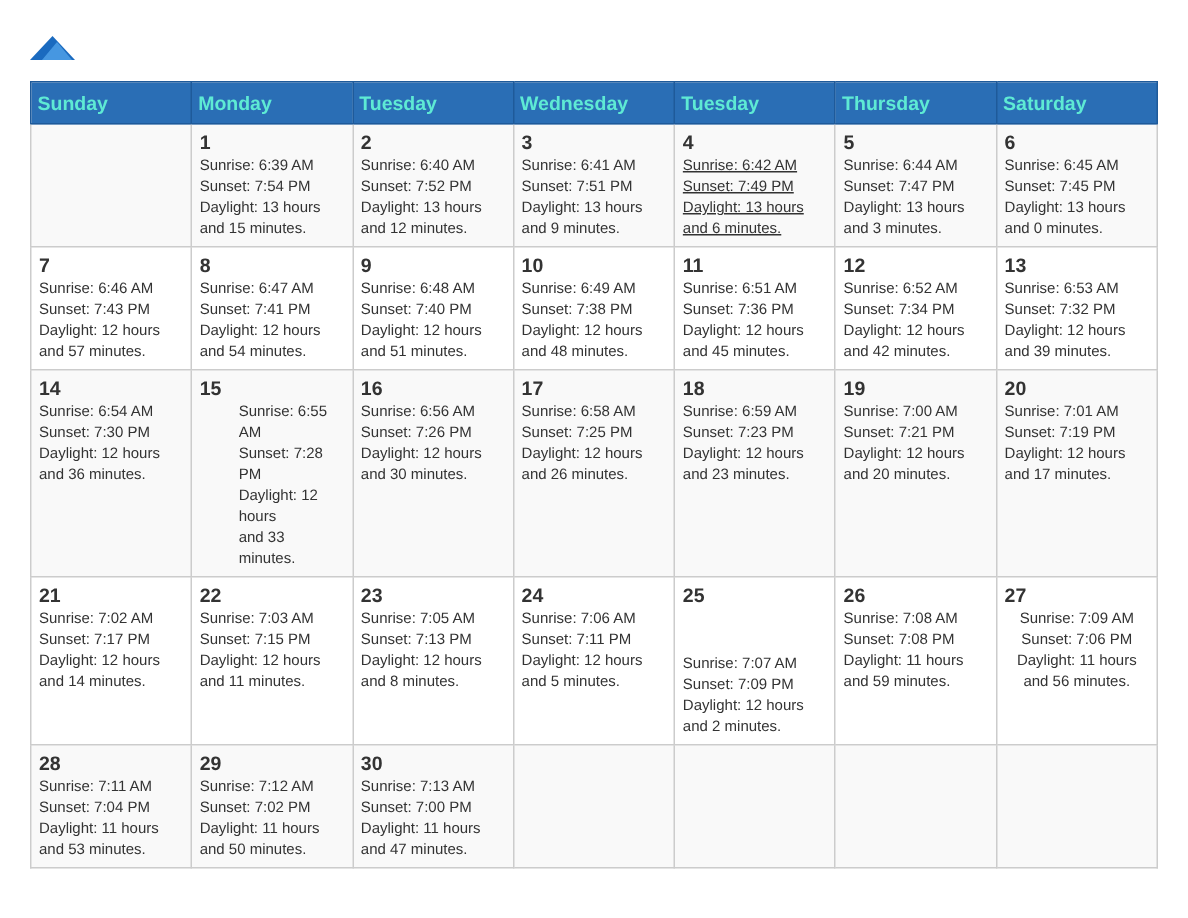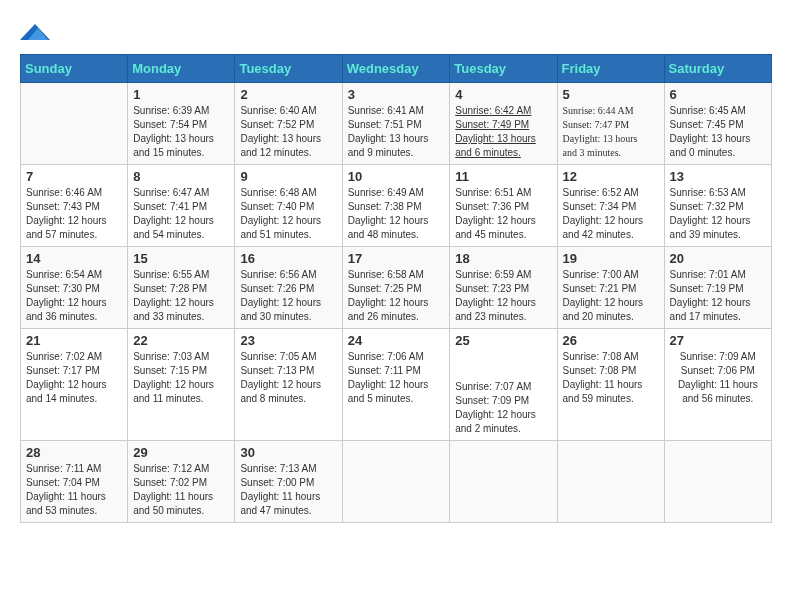--- a/index.html
+++ b/index.html
@@ -104,21 +104,21 @@
 </div>
 
 <table>
   <thead>
     <tr>
     <th>Sunday</th>
         <th>Monday</th>
         <th>Tuesday</th>
         <th>Wednesday</th>
         <th>Tuesday</th>
-        <th>Friday</th>
+        <th>Thursday</th>
         <th>Saturday</th>
       </tr>
   </thead>
   <tbody>
   <tr>
         <td class="empty-cell"></td>
         <td>
           <span class="day-number">1</span>
           <div class="day-info" style="white-space: pre-line;">Sunrise: 6:39 AM
 Sunset: 7:54 PM
@@ -141,21 +141,21 @@
         </td>
         <td>
           <span class="day-number">4</span>
           <div class="day-info" style="white-space: pre-line; text-decoration: underline;">Sunrise: 6:42 AM
 Sunset: 7:49 PM
 Daylight: 13 hours
 and 6 minutes.</div>
         </td>
         <td>
           <span class="day-number">5</span>
-          <div class="day-info" style="white-space: pre-line; font-family: Liberation Serif, serif;">Sunrise: 6:44 AM
+          <div class="day-info" style="white-space: pre-line;">Sunrise: 6:44 AM
 Sunset: 7:47 PM
 Daylight: 13 hours
 and 3 minutes.</div>
         </td>
         <td>
           <span class="day-number">6</span>
           <div class="day-info" style="white-space: pre-line;">Sunrise: 6:45 AM
 Sunset: 7:45 PM
 Daylight: 13 hours
 and 0 minutes.</div>
@@ -215,21 +215,21 @@
       <tr>
         <td>
           <span class="day-number">14</span>
           <div class="day-info" style="white-space: pre-line;">Sunrise: 6:54 AM
 Sunset: 7:30 PM
 Daylight: 12 hours
 and 36 minutes.</div>
         </td>
         <td>
           <span class="day-number">15</span>
-          <div class="day-info" style="white-space: pre-line;">Sunrise: 6:55 AM
+          <div class="day-info" style="white-space: pre-line; margin-left: 26px;">Sunrise: 6:55 AM
 Sunset: 7:28 PM
 Daylight: 12 hours
 and 33 minutes.</div>
         </td>
         <td>
           <span class="day-number">16</span>
           <div class="day-info" style="white-space: pre-line;">Sunrise: 6:56 AM
 Sunset: 7:26 PM
 Daylight: 12 hours
 and 30 minutes.</div>

